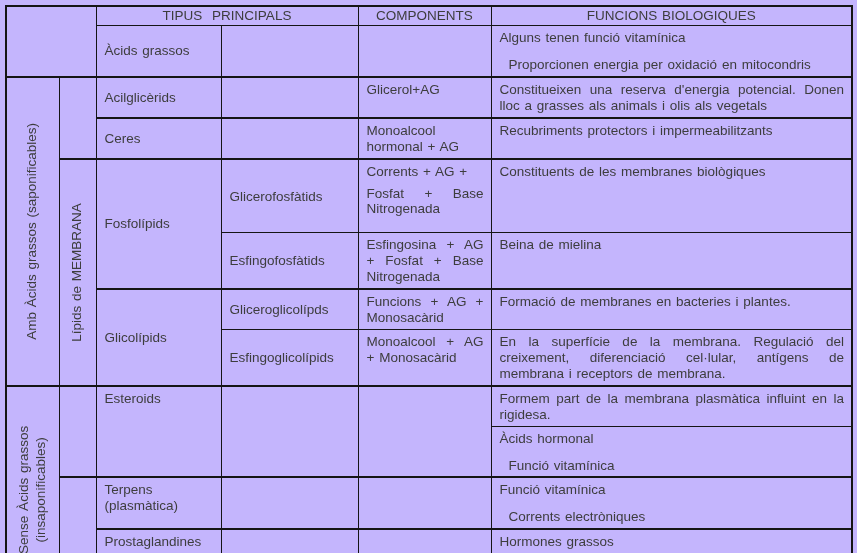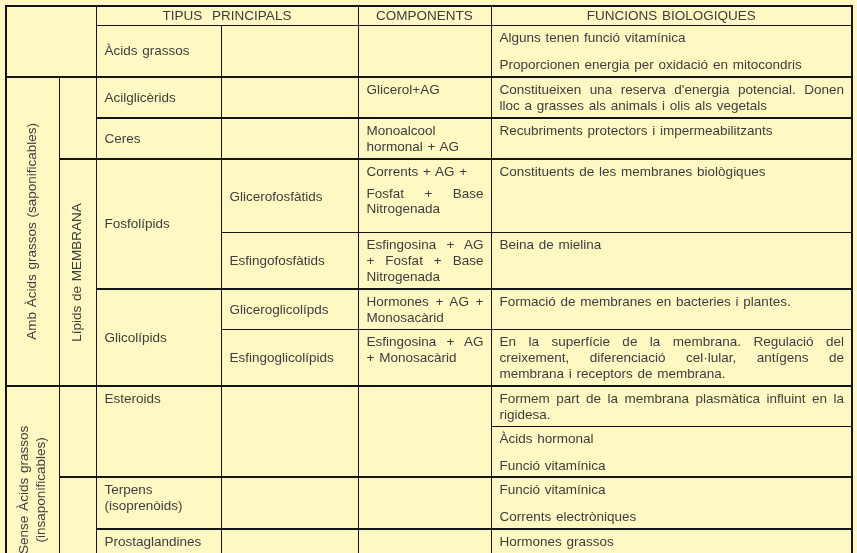--- a/index.html
+++ b/index.html
@@ -9,21 +9,21 @@
     width: 857px;
     height: 553px;
     font-family: "Liberation Sans", "DejaVu Sans", sans-serif;
     color: #3d3d3d;
     overflow: hidden;
   }
   #canvas {
     position: relative;
     width: 857px;
     height: 553px;
-    background: #fef9c3;
+    background: #c4b5fd;
   }
   table.lipids {
     position: absolute;
     left: 5px;
     top: 5px;
     width: 846px;
     border-collapse: collapse;
     table-layout: fixed;
     border: 2px solid #151515;
   }
@@ -39,21 +39,21 @@
   tr.bt > td { border-top: 2px solid #151515; }
   td.hdr {
     text-align: center;
     vertical-align: middle;
     padding: 1px 2px;
   }
   td.hdr-tipus { word-spacing: 6px; }
   td.vm { vertical-align: middle; }
   td.just { text-align: justify; }
   .para { margin: 0 0 11px 0; }
-  .para:last-child { margin-bottom: 0; }
+  .para:last-child { margin-bottom: 0; margin-left: 9px; }
   .tight { margin: 0; }
   .cpara { margin: 0 0 6px 0; }
   .cpara:last-child { margin-bottom: 12px; }
   td.rot { padding: 0; position: relative; }
   .rwrap {
     position: absolute;
     top: 0; left: 0; right: 0; bottom: 0;
     display: flex;
     align-items: center;
     justify-content: center;
@@ -148,27 +148,27 @@
 
       <tr class="r6">
         <td class="vm">Esfingofosfàtids</td>
         <td class="just">Esfingosina + AG + Fosfat + Base Nitrogenada</td>
         <td>Beina de mielina</td>
       </tr>
 
       <tr class="r7 bt">
         <td class="vm" rowspan="2">Glicolípids</td>
         <td class="vm">Gliceroglicolípds</td>
-        <td class="just">Hormones + AG + Monosacàrid</td>
+        <td class="just">Funcions + AG + Monosacàrid</td>
         <td>Formació de membranes en bacteries i plantes.</td>
       </tr>
 
       <tr class="r8">
         <td class="vm">Esfingoglicolípids</td>
-        <td class="just">Esfingosina + AG + Monosacàrid</td>
+        <td class="just">Monoalcool + AG + Monosacàrid</td>
         <td class="just">En la superfície de la membrana. Regulació del creixement, diferenciació cel·lular, antígens de membrana i receptors de membrana.</td>
       </tr>
 
       <tr class="r9 bt">
         <td class="rot" rowspan="4">
           <div class="rwrap">
             <div class="rtxt">
               <div>Sense Àcids grassos</div>
               <div>(insaponificables)</div>
             </div>
@@ -185,21 +185,21 @@
         <td>
           <div class="para">Àcids hormonal</div>
           <div class="para">Funció vitamínica</div>
         </td>
       </tr>
 
       <tr class="r11 bt">
         <td rowspan="2"></td>
         <td>
           <div class="tight">Terpens</div>
-          <div class="tight">(isoprenòids)</div>
+          <div class="tight">(plasmàtica)</div>
         </td>
         <td></td>
         <td></td>
         <td>
           <div class="para">Funció vitamínica</div>
           <div class="para">Corrents electròniques</div>
         </td>
       </tr>
 
       <tr class="r12 bt">

